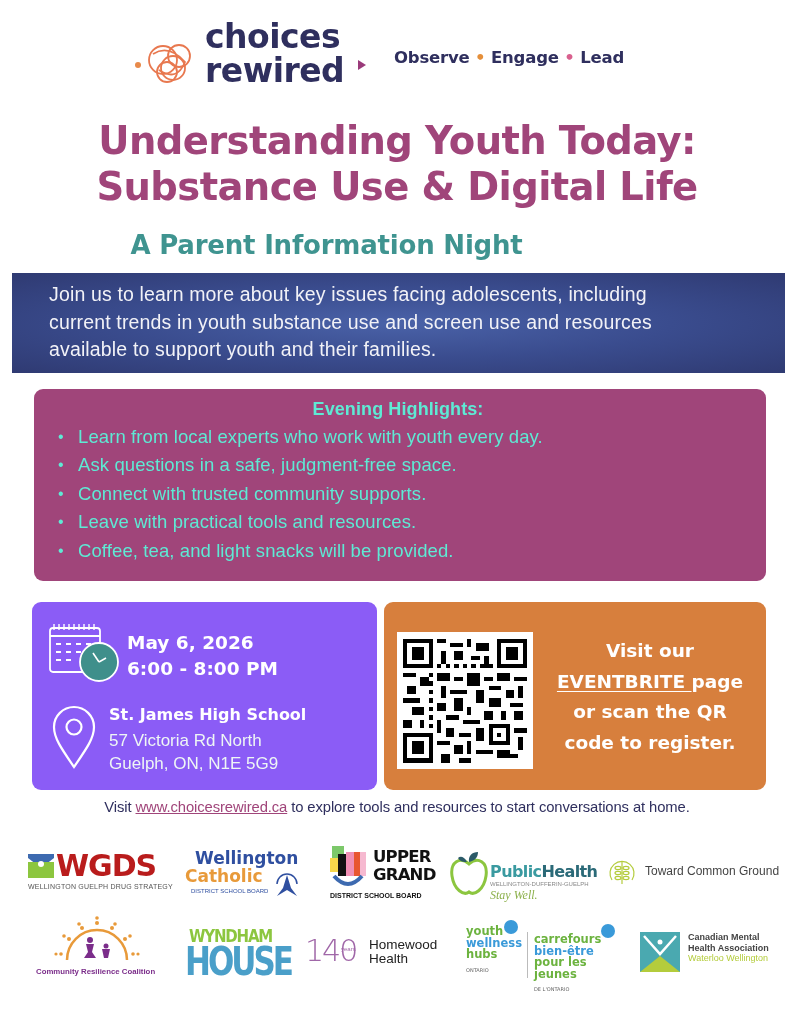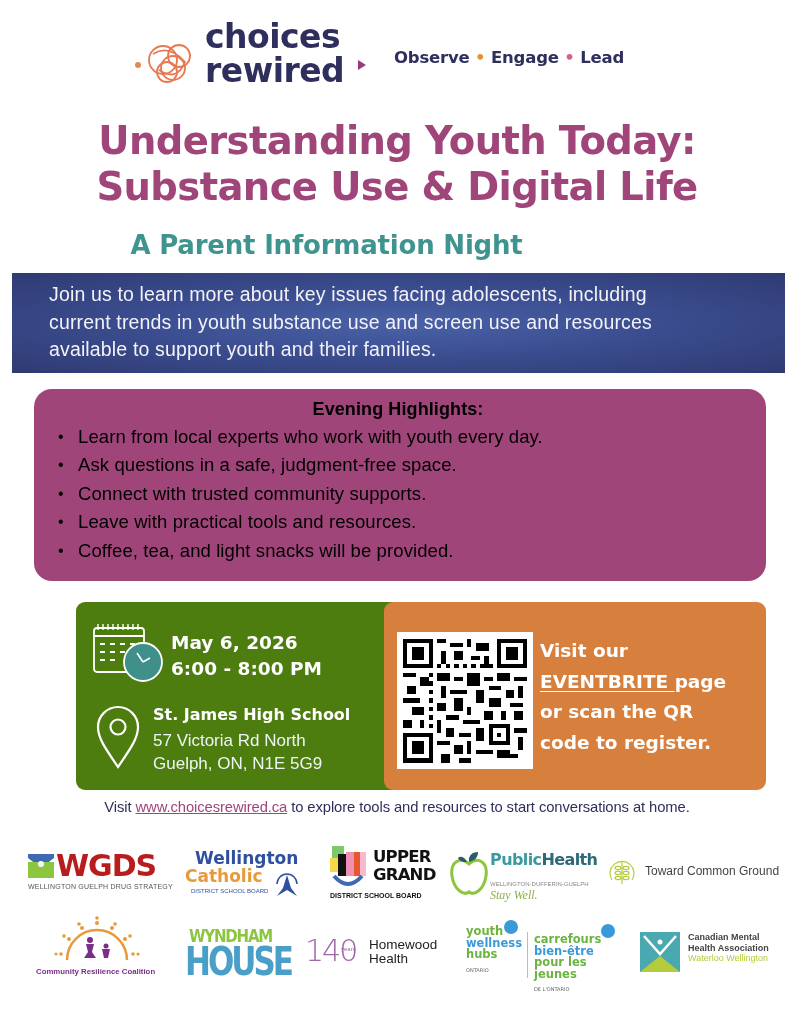--- a/index.html
+++ b/index.html
@@ -19,39 +19,39 @@
   .title { position: absolute; top: 118px; left: 0; width: 794px; text-align: center; font-family: "DejaVu Sans", sans-serif; font-weight: bold; color: #a0457a; font-size: 38.5px; line-height: 46px; letter-spacing: -0.6px; }
   .subtitle { position: absolute; top: 230px; left: 0; width: 653px; text-align: center; font-family: "DejaVu Sans", sans-serif; font-weight: bold; color: #3f9490; font-size: 26px; letter-spacing: -0.2px; }
 
   
   .intro { position: absolute; top: 273px; left: 12px; width: 773px; height: 100px;
     background: radial-gradient(ellipse at 50% 50%, #4a62a8 0%, #3a4c8e 50%, #2f3a72 100%);
     padding: 8px 0 0 37px; }
   .intro p { color: #f2f2f7; font-size: 19.5px; line-height: 27.5px; letter-spacing: 0.15px; }
 
   
-  .highlights { position: absolute; top: 389px; left: 34px; width: 732px; height: 192px; background: #a0457a; border-radius: 18px; padding: 10px 4px 0 22px; color: #000000; }
+  .highlights { position: absolute; top: 389px; left: 34px; width: 732px; height: 192px; background: #a0457a; border-radius: 9px; padding: 10px 4px 0 22px; color: #5eead4; }
   .highlights h2 { text-align: center; font-size: 18px; font-weight: bold; margin-left: -22px; margin-bottom: 3px; letter-spacing: 0.1px; }
   .highlights ul { list-style: none; }
   .highlights li { font-size: 18.5px; line-height: 28.4px; position: relative; padding-left: 22px; letter-spacing: 0.1px; }
   .highlights li::before { content: "\2022"; position: absolute; left: 2px; top: 0; font-size: 16px; }
 
   
-  .event { position: absolute; top: 602px; left: 32px; width: 345px; height: 188px; background: #4d7c0f; border-radius: 9px; color: #fff; margin-left: 44px; }
+  .event { position: absolute; top: 602px; left: 32px; width: 345px; height: 188px; background: #8b5cf6; border-radius: 9px; color: #fff; }
   .event .cal-icon { position: absolute; left: 16px; top: 20px; width: 72px; height: 62px; }
   .event .pin-icon { position: absolute; left: 19px; top: 102px; width: 46px; height: 66px; }
   .event .date { position: absolute; left: 95px; top: 28px; font-family: "DejaVu Sans", sans-serif; font-weight: bold; font-size: 18.5px; line-height: 26px; }
   .event .venue { position: absolute; left: 77px; top: 103px; font-family: "DejaVu Sans", sans-serif; font-weight: bold; font-size: 16px; }
   .event .addr { position: absolute; left: 77px; top: 127px; font-size: 17px; line-height: 23px; color: #eef6f5; }
 
   
   .register { position: absolute; top: 602px; left: 384px; width: 382px; height: 188px; background: #d77f3d; border-radius: 9px; color: #fff; }
   .qr { position: absolute; left: 13px; top: 30px; width: 136px; height: 137px; background: #fff; padding: 6px; }
   .qr svg { width: 124px; height: 125px; display: block; }
-  .register .cta { position: absolute; left: 156px; top: 34px; width: 220px; text-align: left; font-family: "DejaVu Sans", sans-serif; font-weight: bold; font-size: 18.5px; line-height: 30.5px; }
+  .register .cta { position: absolute; left: 156px; top: 34px; width: 220px; text-align: center; font-family: "DejaVu Sans", sans-serif; font-weight: bold; font-size: 18.5px; line-height: 30.5px; }
   .register .cta a { color: #fff; text-decoration: underline; text-underline-offset: 3px; }
 
   
   .siteline { position: absolute; top: 799px; left: 0; width: 794px; text-align: center; font-size: 14.8px; color: #2f2f5e; letter-spacing: -0.1px; }
   .siteline a { color: #a0457a; text-decoration: underline; }
 
   
   .partners { position: absolute; left: 0; top: 840px; width: 794px; height: 160px; }
   .p { position: absolute; }
   .wgds { left: 28px; top: 12px; width: 130px; height: 42px; }
@@ -65,21 +65,21 @@
   .wcat .c { position: absolute; left: 6px; top: 40px; font-size: 6px; color: #2f4fa0; white-space: nowrap; }
   .wcat .icon { position: absolute; left: 90px; top: 22px; width: 24px; height: 28px; }
 
   .ug { left: 330px; top: 6px; width: 95px; height: 55px; }
   .ug .blocks { position: absolute; left: 0; top: 0; width: 36px; height: 42px; }
   .ug .t { position: absolute; left: 43px; top: 2px; font-family: "DejaVu Sans", sans-serif; font-weight: bold; font-size: 16.5px; line-height: 18px; color: #111; letter-spacing: -0.8px; }
   .ug .s { position: absolute; left: 0; top: 46px; font-size: 7px; font-weight: bold; color: #111; white-space: nowrap; }
 
   .ph { left: 450px; top: 10px; width: 140px; height: 50px; }
   .ph .apple { position: absolute; left: 0; top: 0; width: 38px; height: 48px; }
-  .ph .t { position: absolute; left: 40px; top: 0; font-size: 16px; font-weight: bold; color: #3a9aa0; font-family: "DejaVu Sans", sans-serif; letter-spacing: -0.6px; }
+  .ph .t { position: absolute; left: 40px; top: 12px; font-size: 16px; font-weight: bold; color: #3a9aa0; font-family: "DejaVu Sans", sans-serif; letter-spacing: -0.6px; }
   .ph .t b { color: #2b6a78; }
   .ph .s { position: absolute; left: 40px; top: 31px; font-size: 6px; color: #888; white-space: nowrap; }
   .ph .sw { position: absolute; left: 40px; top: 38px; font-size: 12px; font-style: italic; color: #8cb04a; font-family: "Liberation Serif", serif; }
 
   .tcg { left: 608px; top: 16px; width: 170px; height: 34px; }
   .tcg .icon { position: absolute; left: 0; top: 0; width: 28px; height: 32px; }
   .tcg .t { position: absolute; left: 37px; top: 8px; font-size: 12px; color: #444; white-space: nowrap; }
 
   .crc { left: 36px; top: 74px; width: 120px; height: 70px; }
   .crc .sun { position: absolute; left: 16px; top: 0; width: 90px; height: 50px; }

